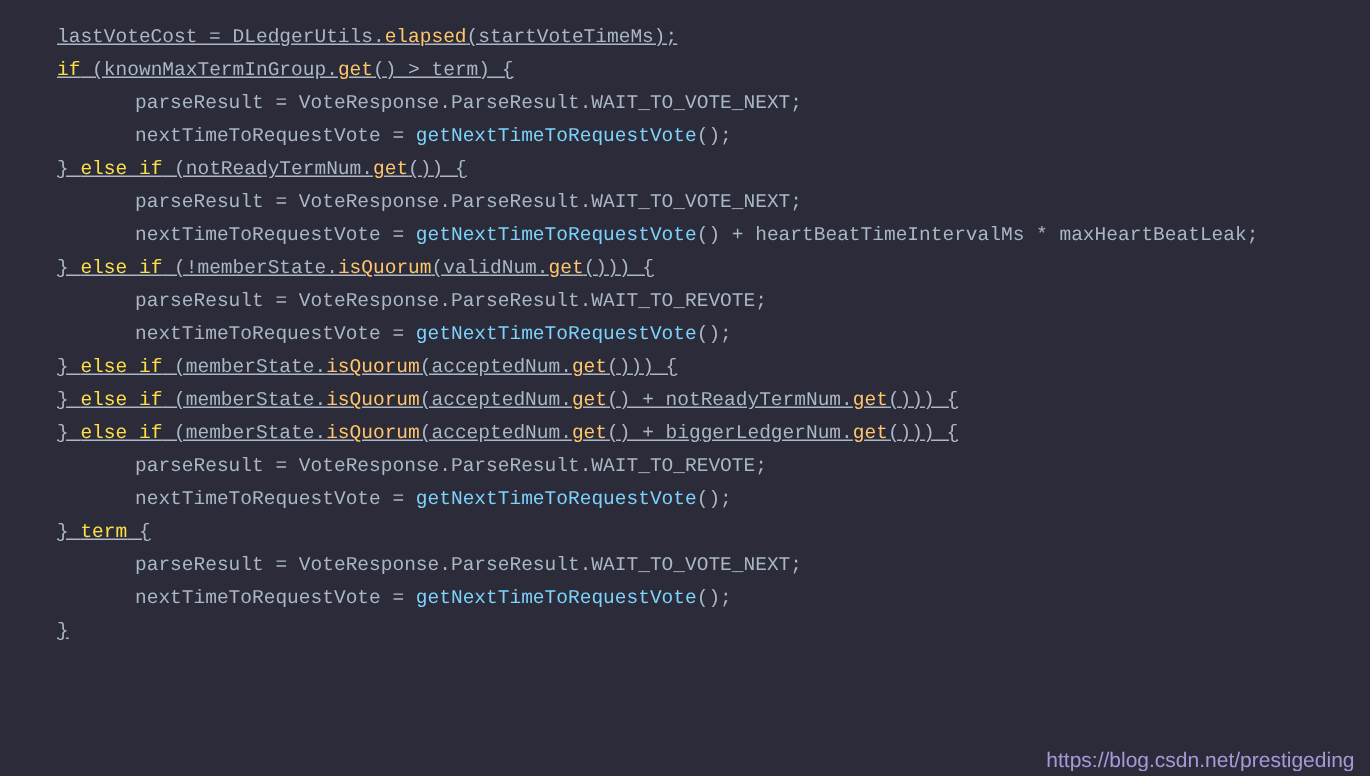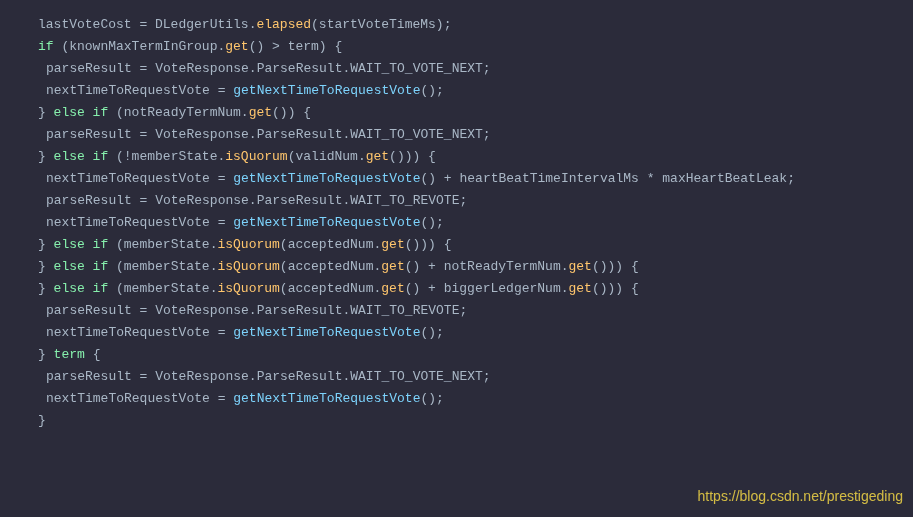--- a/index.html
+++ b/index.html
@@ -9,31 +9,31 @@
       font-size: 13px;
       line-height: 22px;
       color: #a9b7c6;
       padding: 14px 10px;
       width: 913px;
       height: 517px;
       position: relative;
       overflow: hidden;
     }
     .code-line { white-space: pre; }
-    .i1 { margin-left: 28px; }
-    .i2 { margin-left: 36px; }
-    .kw { color: #86efac; }
+    .i1 { margin-left: 28px; text-decoration: underline; }
+    .i2 { margin-left: 80px; }
+    .kw { color: #fde047; }
     .m { color: #ffc66d; }
     .c1 { color: #7dd3fc; }
     .def { color: #a9b7c6; }
     .watermark {
       position: absolute;
       right: 10px;
-      bottom: 10px;
-      color: #fde047;
+      bottom: 0;
+      color: #c4b5fd;
       opacity: 0.8;
       font-size: 14px;
       font-family: Arial, sans-serif;
     }
   </style>
 </head>
 <body>
 
 <div>
 
@@ -44,23 +44,23 @@
 
 <div class="code-line i2"><span class="def">parseResult = VoteResponse.ParseResult.WAIT_TO_VOTE_NEXT;</span></div>
 
 <div class="code-line i2"><span class="def">nextTimeToRequestVote = </span><span class="c1">getNextTimeToRequestVote</span><span class="def">();</span></div>
 
 
 <div class="code-line i1"><span class="def">} </span><span class="kw">else if</span><span class="def"> (notReadyTermNum.</span><span class="m">get</span><span class="def">()) {</span></div>
 
 <div class="code-line i2"><span class="def">parseResult = VoteResponse.ParseResult.WAIT_TO_VOTE_NEXT;</span></div>
 
+<div class="code-line i2"><span class="def">nextTimeToRequestVote = </span><span class="c1">getNextTimeToRequestVote</span><span class="def">() + heartBeatTimeIntervalMs * maxHeartBeatLeak;</span></div>
+
 <div class="code-line i1"><span class="def">} </span><span class="kw">else if</span><span class="def"> (!memberState.</span><span class="m">isQuorum</span><span class="def">(validNum.</span><span class="m">get</span><span class="def">())) {</span></div>
-
-<div class="code-line i2"><span class="def">nextTimeToRequestVote = </span><span class="c1">getNextTimeToRequestVote</span><span class="def">() + heartBeatTimeIntervalMs * maxHeartBeatLeak;</span></div>
 
 <div class="code-line i2"><span class="def">parseResult = VoteResponse.ParseResult.WAIT_TO_REVOTE;</span></div>
 
 <div class="code-line i2"><span class="def">nextTimeToRequestVote = </span><span class="c1">getNextTimeToRequestVote</span><span class="def">();</span></div>
 
 <div class="code-line i1"><span class="def">} </span><span class="kw">else if</span><span class="def"> (memberState.</span><span class="m">isQuorum</span><span class="def">(acceptedNum.</span><span class="m">get</span><span class="def">())) {</span></div>
 
 
 <div class="code-line i1"><span class="def">} </span><span class="kw">else if</span><span class="def"> (memberState.</span><span class="m">isQuorum</span><span class="def">(acceptedNum.</span><span class="m">get</span><span class="def">() + notReadyTermNum.</span><span class="m">get</span><span class="def">())) {</span></div>
 

